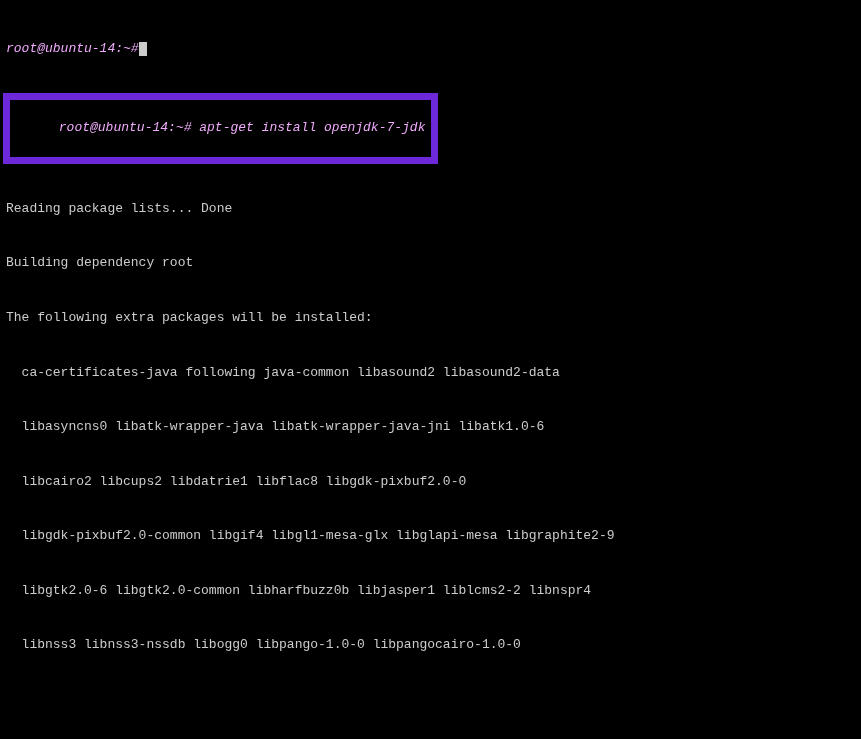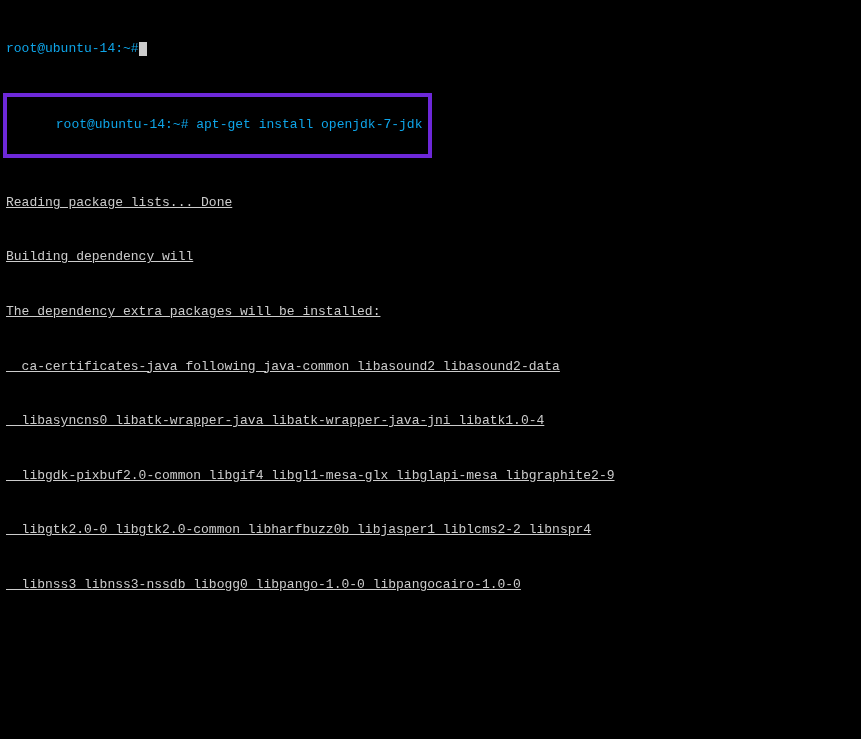--- a/index.html
+++ b/index.html
@@ -17,39 +17,39 @@
       width: 861px;
       height: 739px;
       overflow: hidden;
     }
     .terminal {
       white-space: pre;
     }
     .line {
       white-space: pre;
       min-height: 1.4em;
-      text-decoration: underline;
     }
     .prompt-line {
       display: flex;
       align-items: center;
     }
     .prompt {
-      color: #0ea5e9;
+      color: #f0abfc;
       white-space: pre;
+      font-style: italic;
     }
     .cursor {
       display: inline-block;
       width: 8px;
       height: 14px;
       background: #cccccc;
       vertical-align: middle;
     }
     .highlight-box {
-      border: 4px solid #6d28d9;
+      border: 7px solid #6d28d9;
       display: inline-block;
       padding: 1px 6px 1px 2px;
       margin-left: -3px;
       margin-top: -2px;
     }
     .highlight-line {
       display: flex;
       align-items: center;
     }
   </style>
@@ -59,26 +59,27 @@
 <div class="terminal">
   <div class="prompt-line">
     <span class="prompt">root@ubuntu-14:~#</span><span class="cursor"></span>
   </div>
   <div class="highlight-line">
     <span class="highlight-box">
       <span class="prompt">root@ubuntu-14:~# apt-get install openjdk-7-jdk</span>
     </span>
   </div>
   <div class="line">Reading package lists... Done</div>
-  <div class="line">Building dependency will</div>
-  <div class="line">The dependency extra packages will be installed:</div>
+  <div class="line">Building dependency root</div>
+  <div class="line">The following extra packages will be installed:</div>
   <div class="line">  ca-certificates-java following java-common libasound2 libasound2-data</div>
-  <div class="line">  libasyncns0 libatk-wrapper-java libatk-wrapper-java-jni libatk1.0-4</div>
+  <div class="line">  libasyncns0 libatk-wrapper-java libatk-wrapper-java-jni libatk1.0-6</div>
+  <div class="line">  libcairo2 libcups2 libdatrie1 libflac8 libgdk-pixbuf2.0-0</div>
   <div class="line">  libgdk-pixbuf2.0-common libgif4 libgl1-mesa-glx libglapi-mesa libgraphite2-9</div>
-  <div class="line">  libgtk2.0-0 libgtk2.0-common libharfbuzz0b libjasper1 liblcms2-2 libnspr4</div>
+  <div class="line">  libgtk2.0-6 libgtk2.0-common libharfbuzz0b libjasper1 liblcms2-2 libnspr4</div>
   <div class="line">  libnss3 libnss3-nssdb libogg0 libpango-1.0-0 libpangocairo-1.0-0</div>
   
   
   
   
   
   
   
   
   

